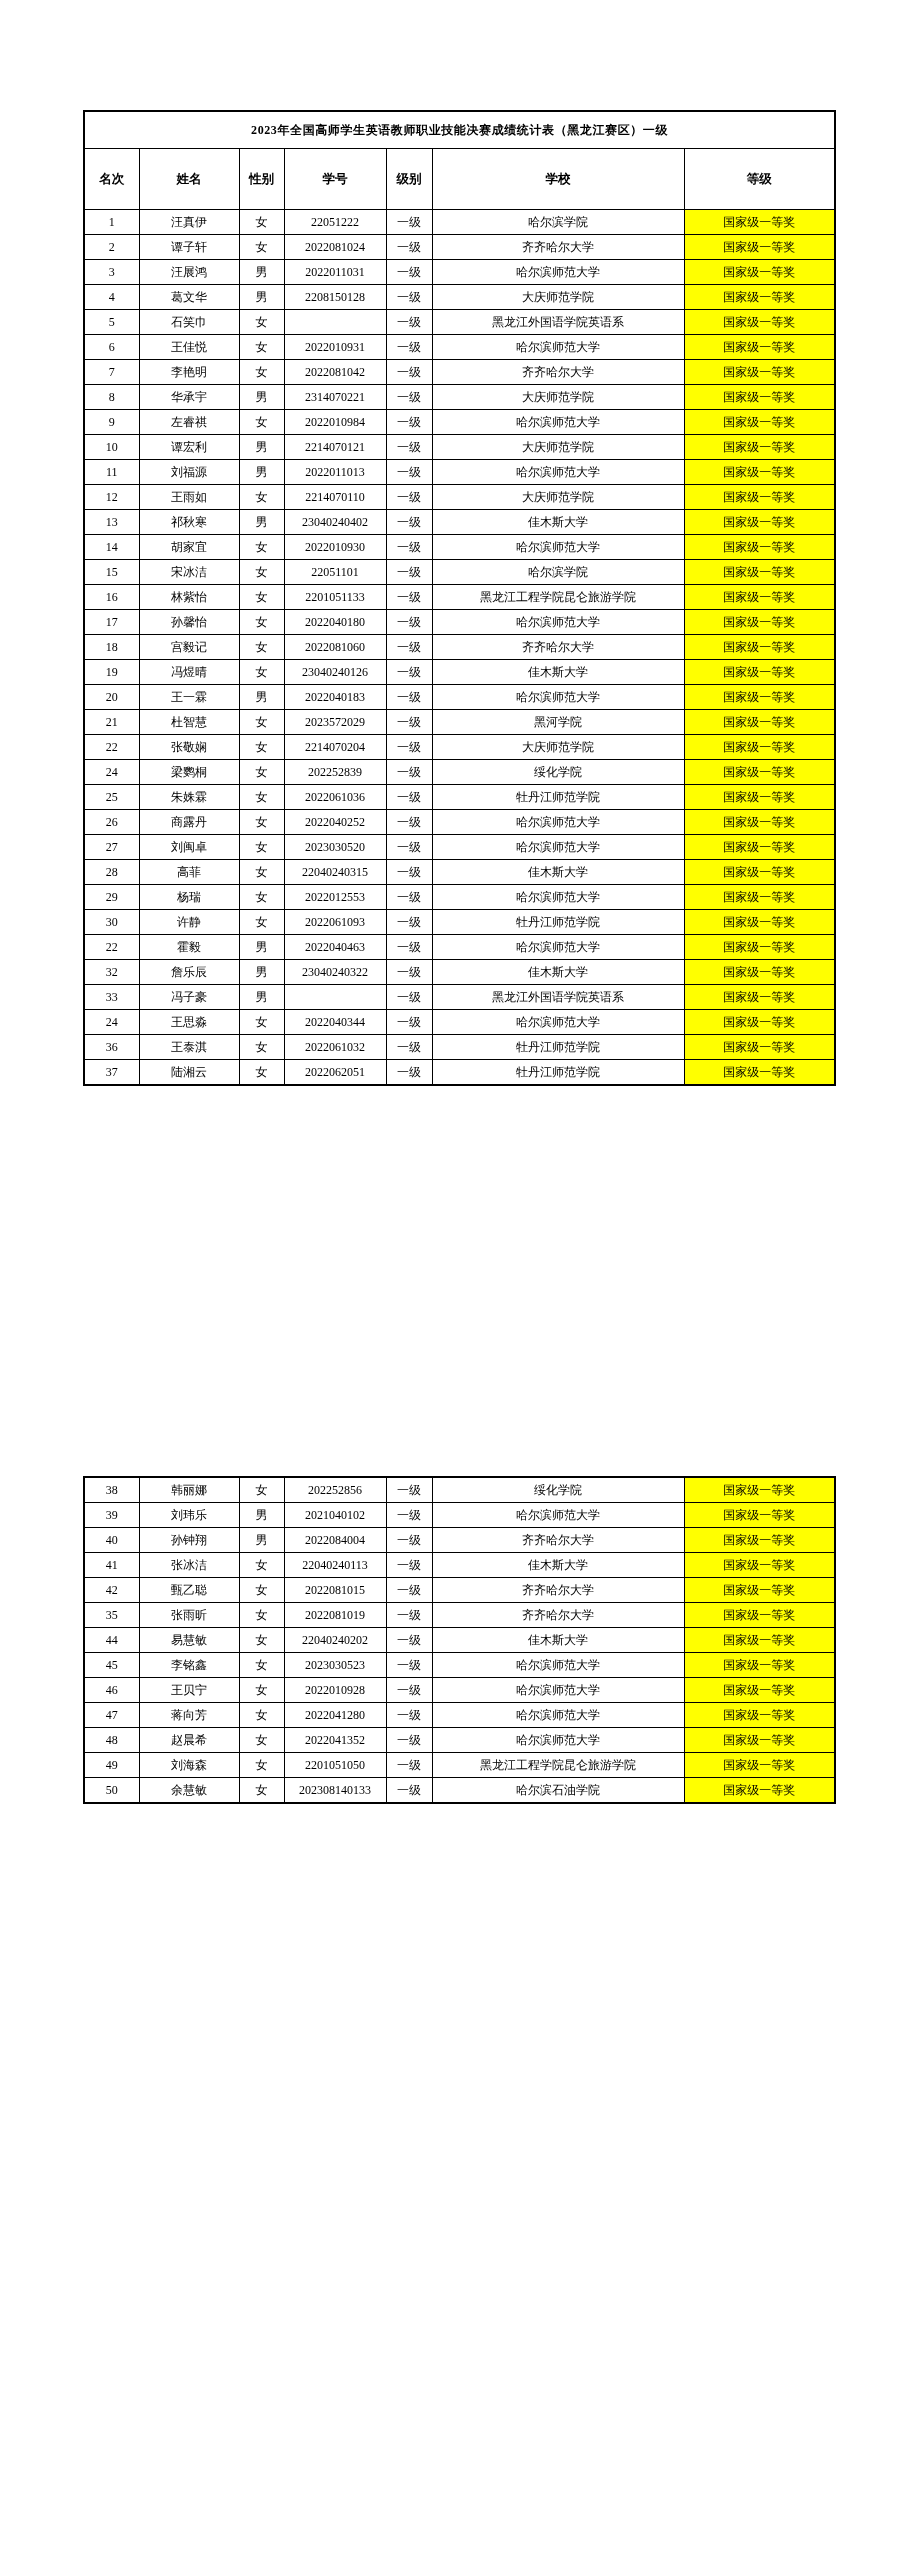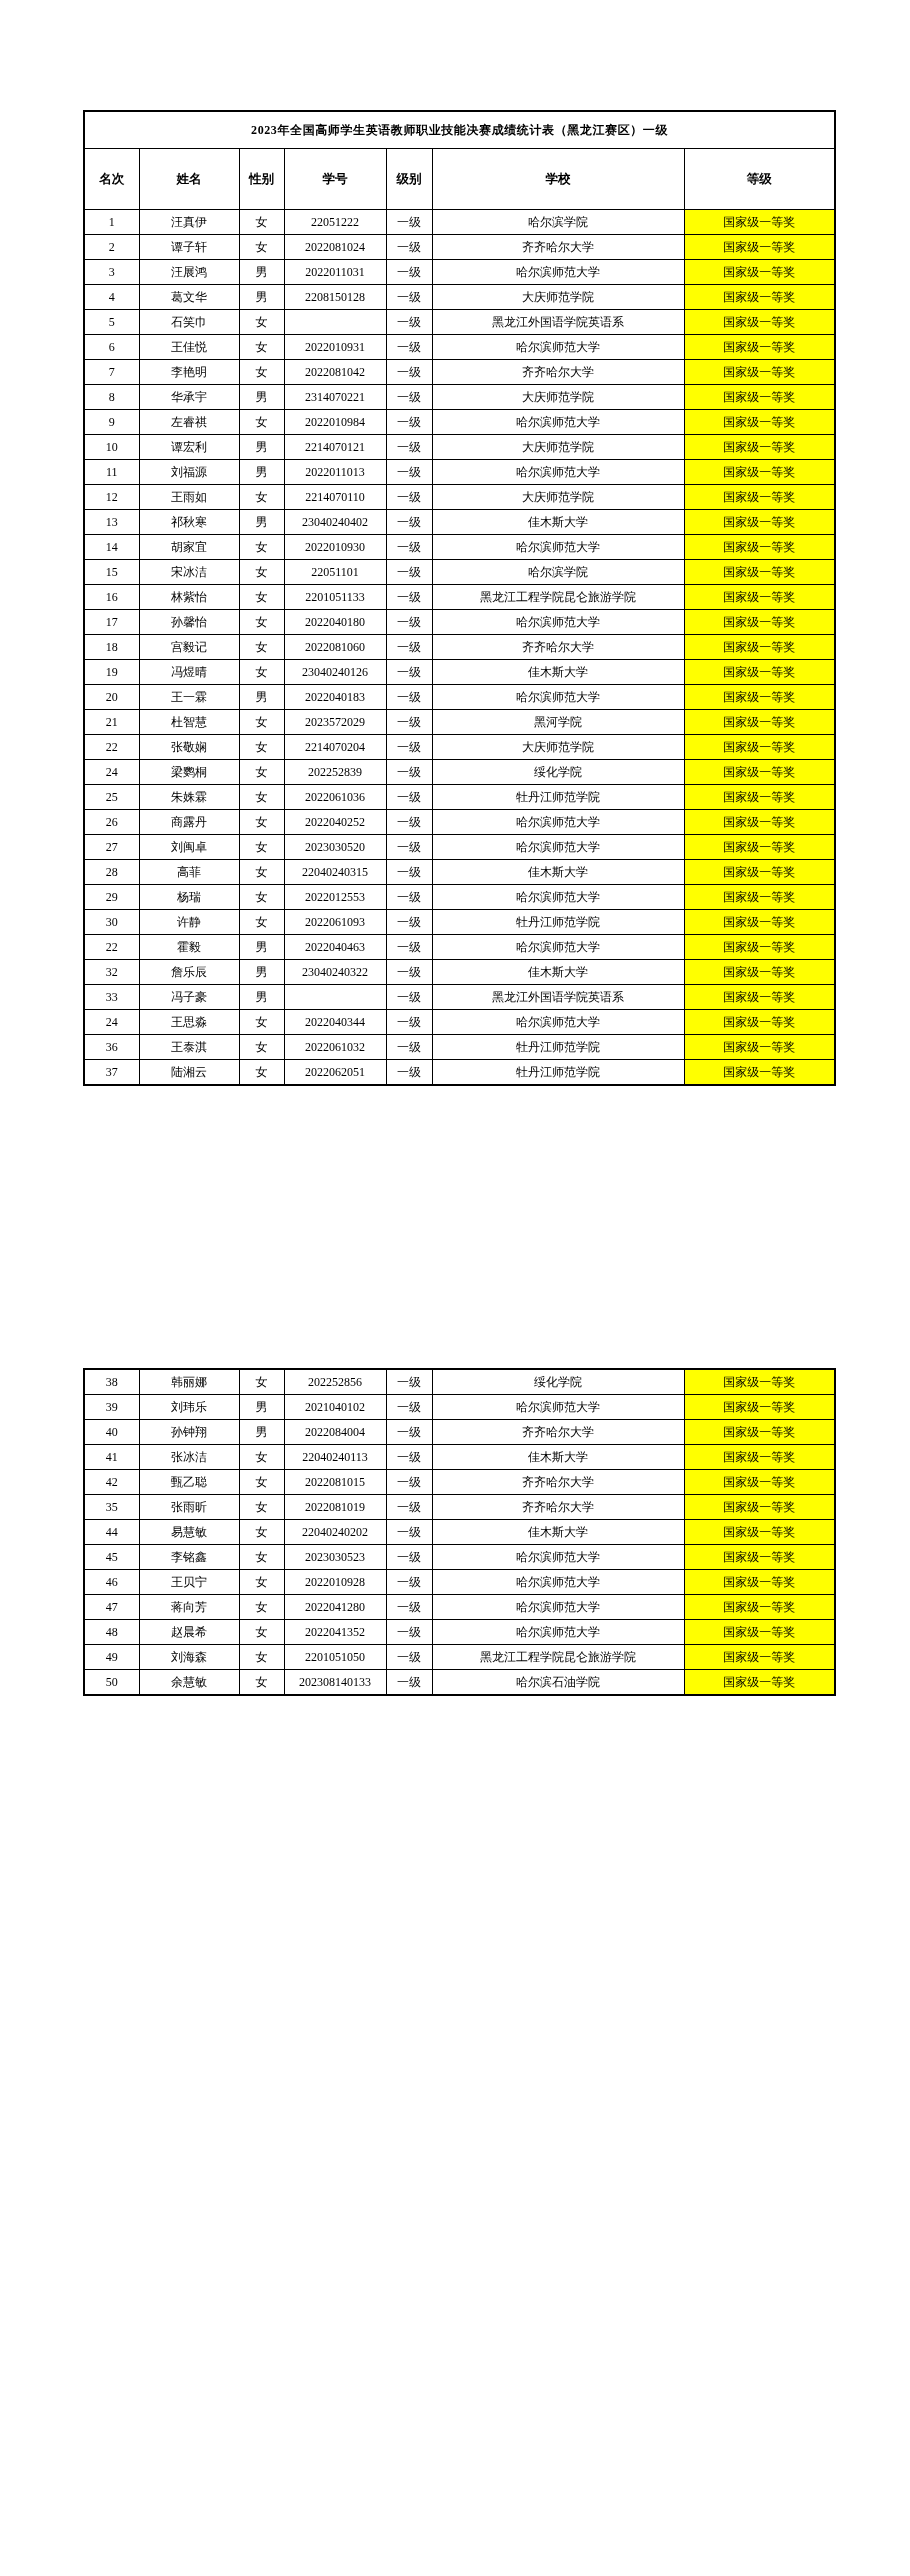--- a/index.html
+++ b/index.html
@@ -17,21 +17,21 @@
   table.sheet {
     position: absolute;
     left: 83px;
     width: 752px;
     border-collapse: collapse;
     table-layout: fixed;
     background: #ffffff;
     border: 2.3px solid #000000;
   }
   #table-page1 { top: 110px; }
-  #table-page2 { top: 1368px; }
+  #table-page2 { top: 1476px; }
 
   table.sheet th, table.sheet td {
     border-left: 1.1px solid #000000;
     border-right: 1.1px solid #000000;
     border-top: 1.7px solid #000000;
     border-bottom: 1.7px solid #000000;
     text-align: center;
     vertical-align: middle;
     padding: 0 2.3px;
     overflow: hidden;

